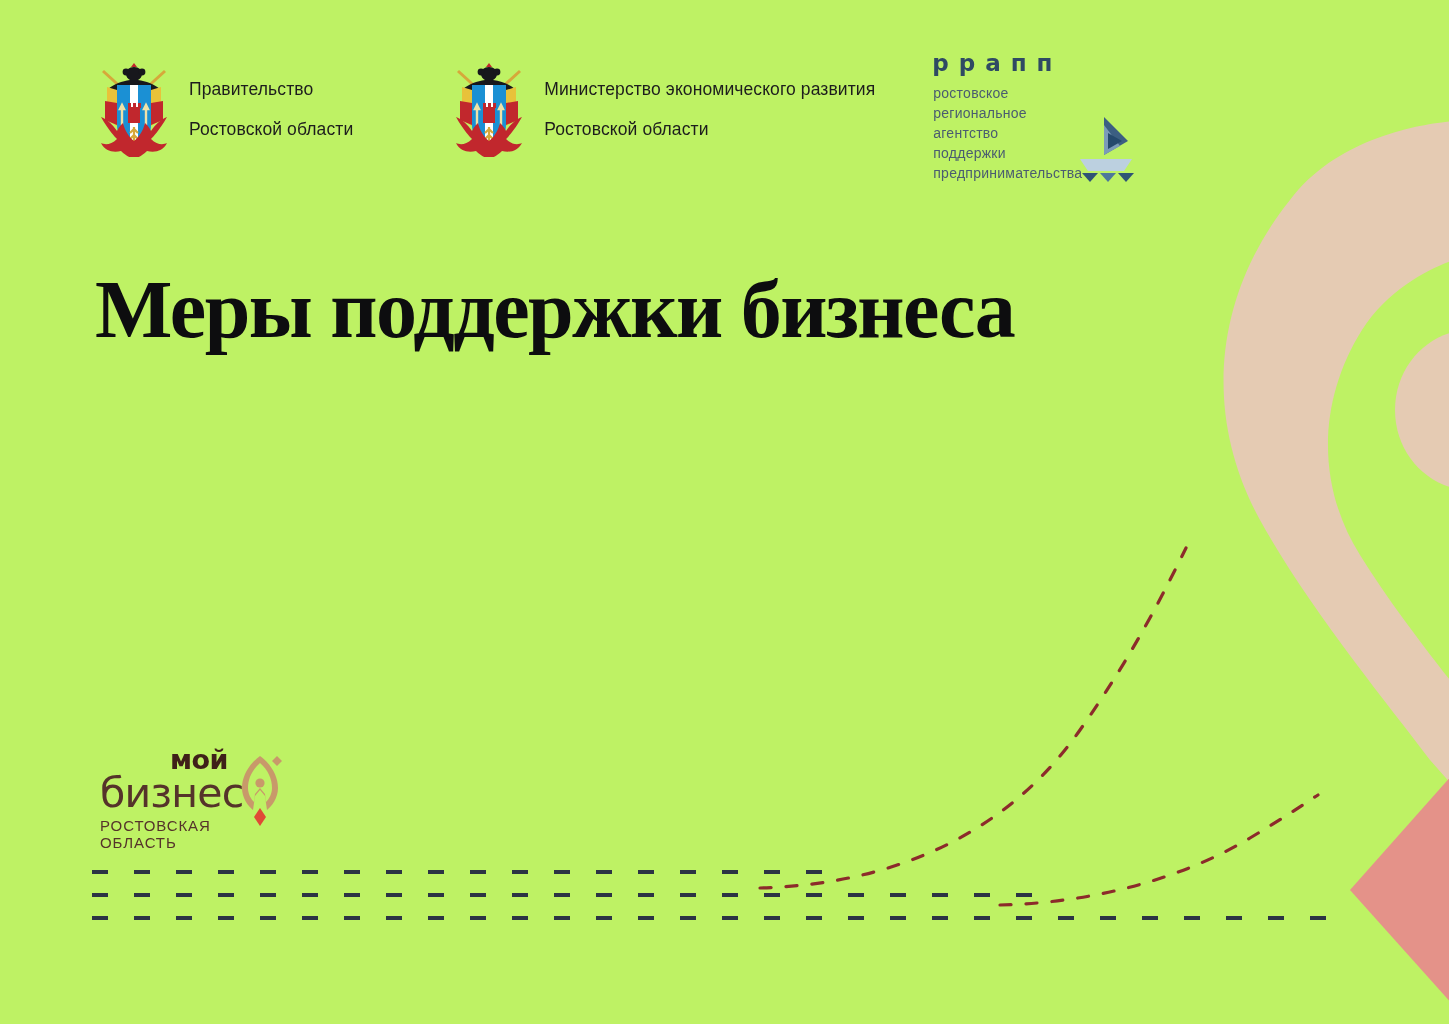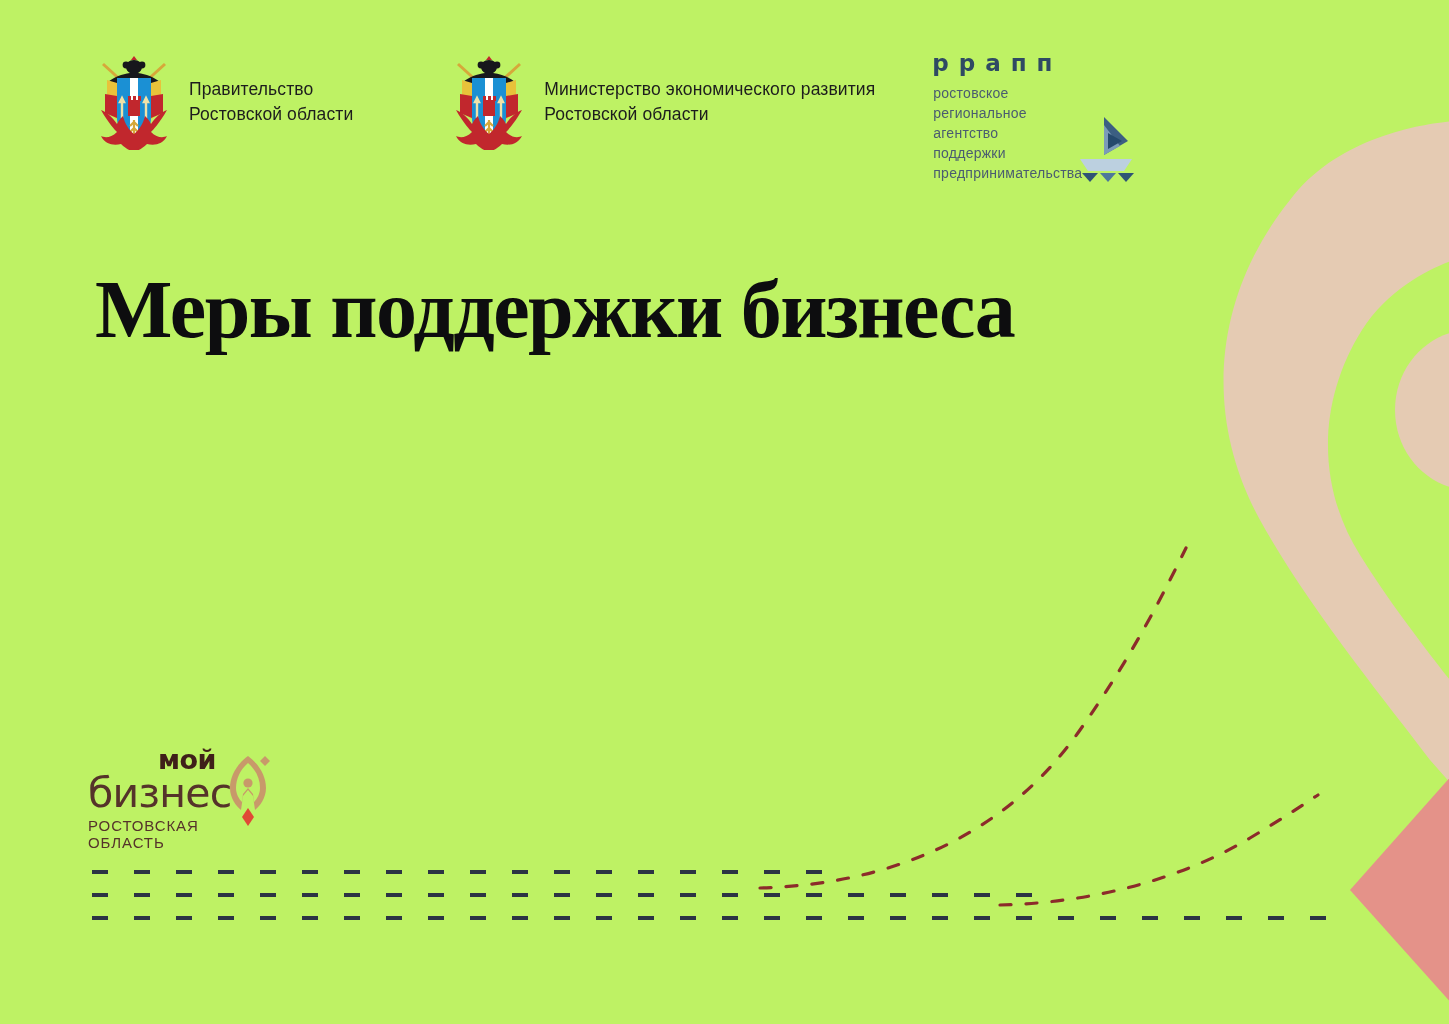--- a/index.html
+++ b/index.html
@@ -49,21 +49,21 @@
 
   .coa { flex: 0 0 auto; }
   .logo-text {
     margin-left: 16px;
     font-size: 17.5px;
     line-height: 1.42;
     color: #1d1d1d;
     letter-spacing: .1px;
     white-space: pre-line;
   }
-  .logo-text .l2 { display: block; }
+  .logo-text .l2 { display: block; margin-top: 15px; }
 
   
   .rrapp-wrap { position: relative; width: 200px; }
   .rrapp-word {
     font-family: "DejaVu Sans", sans-serif;
     font-size: 23px;
     font-weight: 700;
     letter-spacing: 10px;
     line-height: 1;
     color: #2f4a63;
@@ -96,21 +96,21 @@
     line-height: 1.16;
     letter-spacing: -1.5px;
     color: #0d0d0f;
     max-width: 1120px;
   }
   .title .line { display: block; white-space: nowrap; }
 
   
   .mybiz {
     position: absolute;
-    left: 88px;
+    left: 100px;
     top: 748px;
     z-index: 3;
     display: flex;
     align-items: flex-start;
   }
   .mybiz-text {
     position: relative;
     width: 132px;
     color: #46251d;
   }

